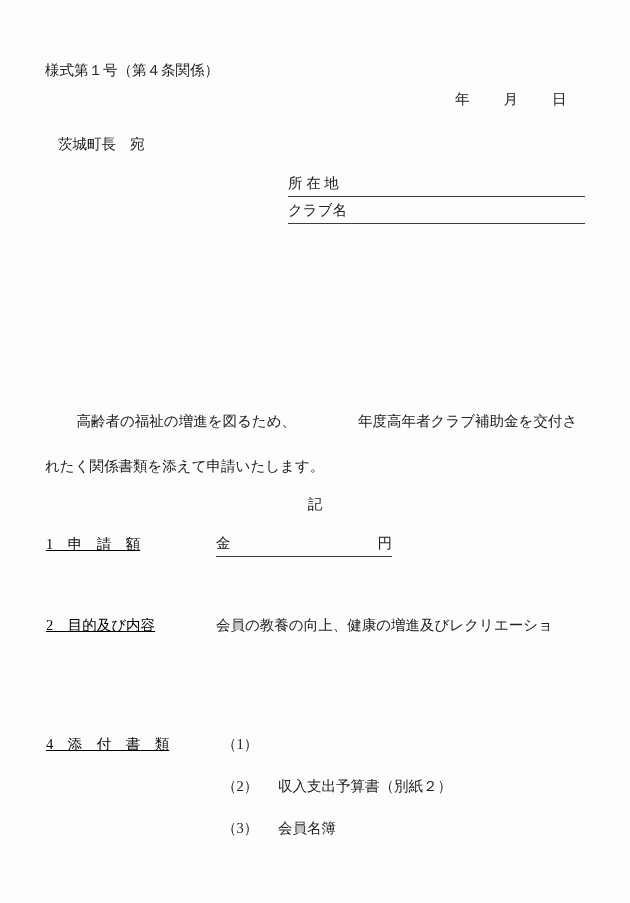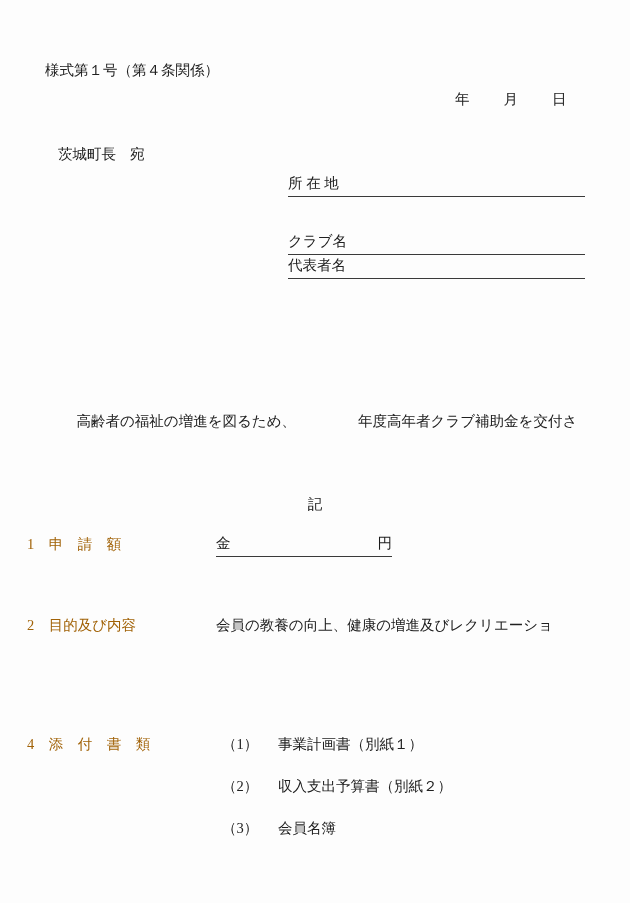--- a/index.html
+++ b/index.html
@@ -26,41 +26,41 @@
     color: #202020;
   }
   
   .form-no { left: 45px; top: 63px; }
 
   
   .date-line { left: 455px; top: 92px; letter-spacing: 0; text-align: right; }
   .date-line .sp { display: inline-block; width: 34px; }
 
   
-  .addressee { left: 58px; top: 147px; }
+  .addressee { left: 58px; top: 137px; }
   .addressee .gap { display: inline-block; width: 14px; }
 
   
   .field-row {
     position: absolute;
     left: 288px;
     width: 297px;
     height: 26px;
     border-bottom: 1.2px solid #3a3a3a;
   }
   .field-row .lbl {
     position: absolute;
     left: 0;
     bottom: 3px;
     font-size: 14.5px;
     white-space: pre;
     color: #202020;
   }
   .fr1 { top: 170px; }
-  .fr2 { top: 228px; }
+  .fr2 { top: 197px; }
   .fr3 { top: 252px; }
 
   
   .doc-title {
     position: absolute;
     left: 0;
     right: 0;
     top: 325px;
     text-align: center;
     font-size: 19.5px;
@@ -80,24 +80,25 @@
     left: 0; right: 0;
     top: 495px;
     text-align: center;
     font-size: 14.5px;
     color: #202020;
   }
 
   
   .item-label {
     position: absolute;
-    left: 27px;
+    left: 46px;
     font-size: 14.5px;
     white-space: pre;
-    color: #a16207;
+    color: #000000;
+    text-decoration: underline;
   }
   .item-body {
     position: absolute;
     font-size: 14.5px;
     white-space: pre;
     color: #202020;
   }
   .it1 { top: 535px; }
   .it2 { top: 616px; }
   .it3 { top: 735px; }
@@ -149,42 +150,39 @@
   <div class="ln date-line"><span>年</span><span class="sp"></span><span>月</span><span class="sp"></span><span>日</span></div>
 
   <div class="ln addressee"><span>茨城町長</span><span class="gap"></span><span>宛</span></div>
 
   <div class="field-row fr1">
     <span class="lbl">所 在 地</span>
   </div>
   <div class="field-row fr2">
     <span class="lbl">クラブ名</span>
   </div>
-  <div class="field-row fr3">
-    <span class="lbl">代表者名</span>
-  </div>
 
 
   <div class="ln para-l1"><span>　高齢者の福祉の増進を図るため、</span><span class="yeargap"></span><span>年度高年者クラブ補助金を交付さ</span></div>
+  <div class="ln para-l2">れたく関係書類を添えて申請いたします。</div>
 
   <div class="ki">記</div>
 
   <div class="item-label it1">1　申　請　額</div>
   <div class="amount-wrap">
     <span class="yen-pre">金</span>
     <span class="yen-post">円</span>
   </div>
 
   <div class="item-label it2">2　目的及び内容</div>
   <div class="item-body purpose-l1">会員の教養の向上、健康の増進及びレクリエーショ</div>
 
   <div class="item-label it3">4　添　付　書　類</div>
 
   <div class="attach-num at1">（1）</div>
-  <div class="attach-txt at1">事業計画書（別紙１）</div>
 
   <div class="attach-num at2">（2）</div>
   <div class="attach-txt at2">収入支出予算書（別紙２）</div>
 
   <div class="attach-num at3">（3）</div>
   <div class="attach-txt at3">会員名簿</div>
 
 </div>
 
 </body></html>

